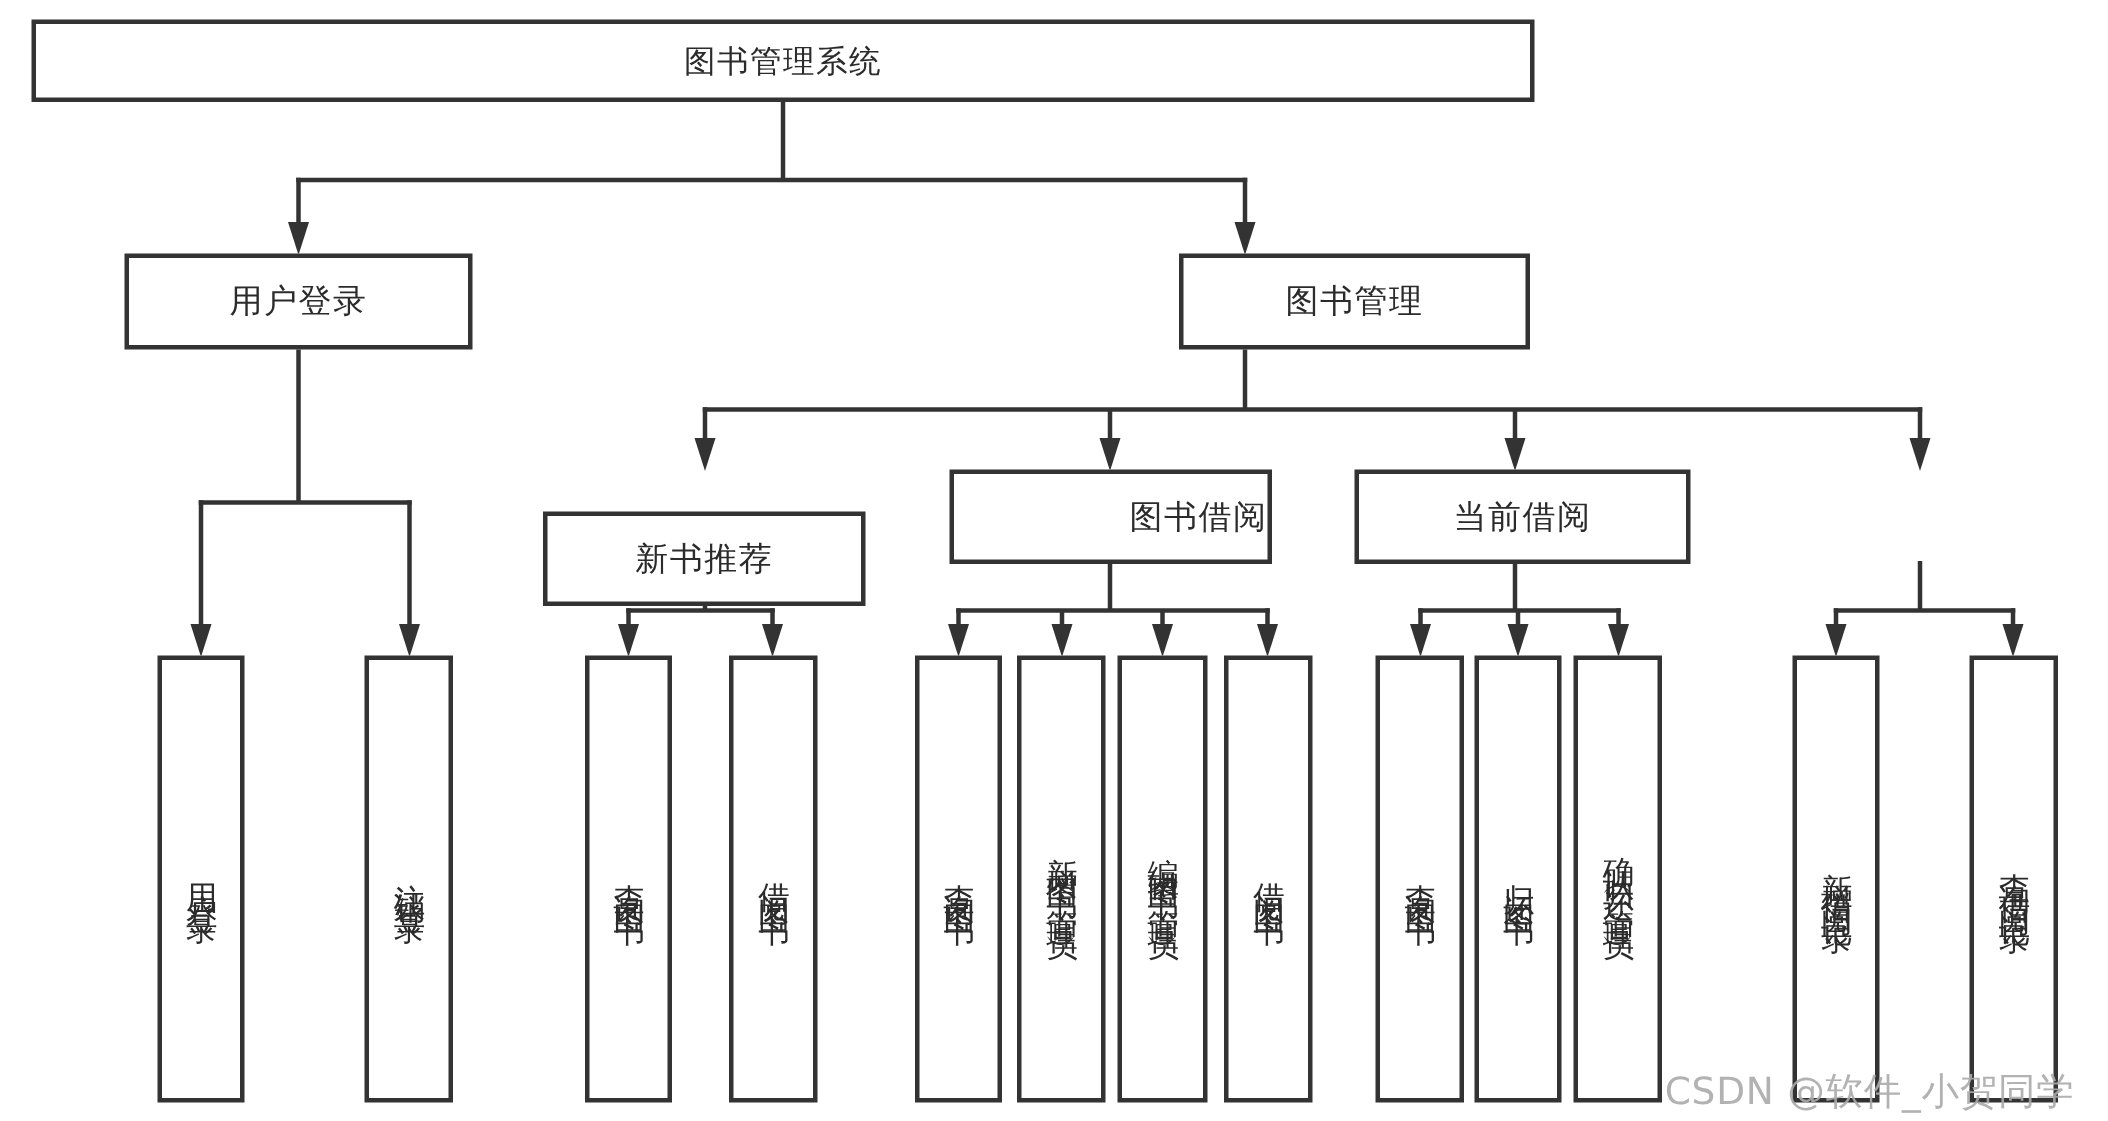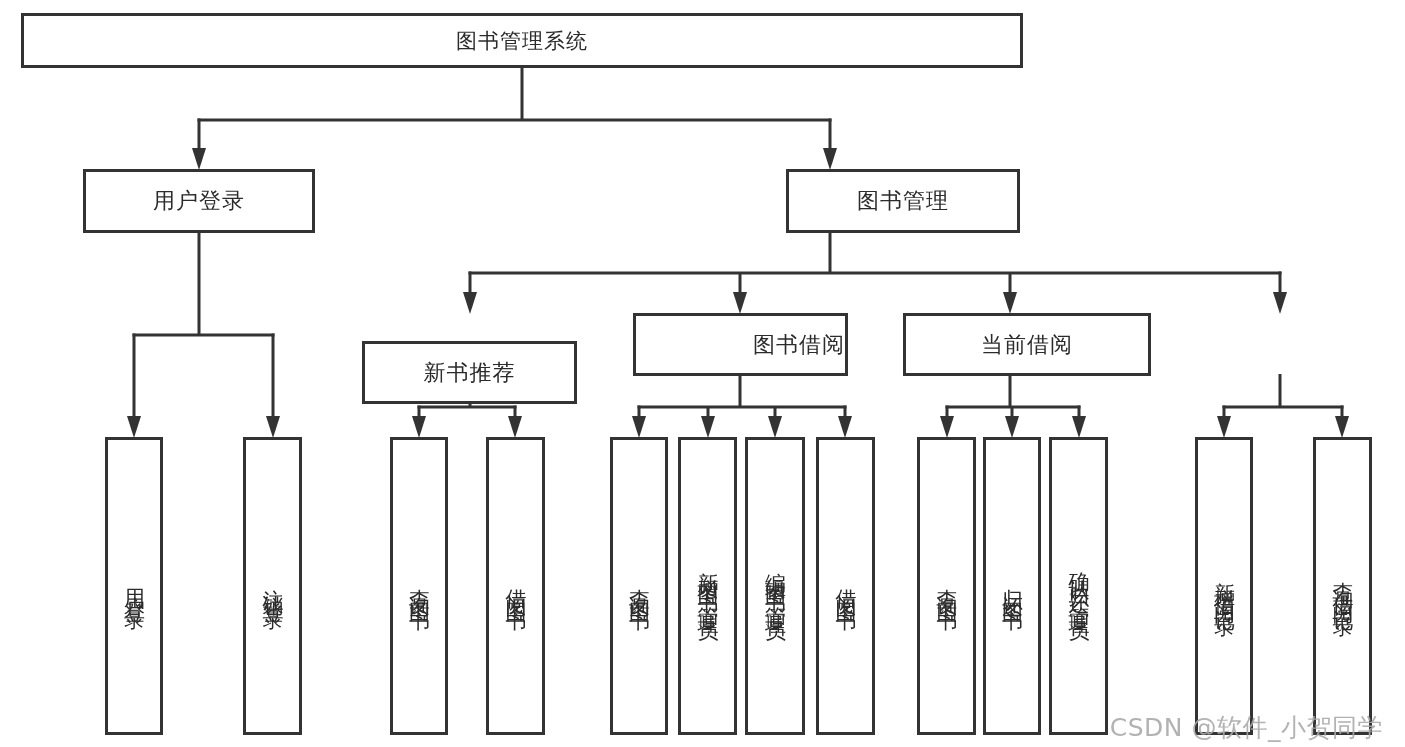--- a/index.html
+++ b/index.html
@@ -144,21 +144,21 @@
   <div class="hbox" style="left:750px; top:169px; width:234px; height:64px;margin-left:36px;">
     <span>图书管理</span>
   </div>
 
   <div class="hbox" style="left:362px; top:313px; width:215px; height:63px;margin-top:28px;">
     <span>新书推荐</span>
   </div>
   <div class="hbox" style="left:633px; top:313px; width:215px; height:63px;justify-content:flex-end;">
     <span>图书借阅</span>
   </div>
-  <div class="hbox" style="left:903px; top:313px; width:248px; height:63px;">
+  <div class="hbox" style="left:903px; top:313px; width:224px; height:63px;">
     <span>当前借阅</span>
   </div>
 
   <div class="vbox" style="left:105px; width:58px;">
     <span class="vtext">用户登录</span>
   </div>
   <div class="vbox" style="left:243px; width:59px;">
     <span class="vtext">注销登录</span>
   </div>
 

